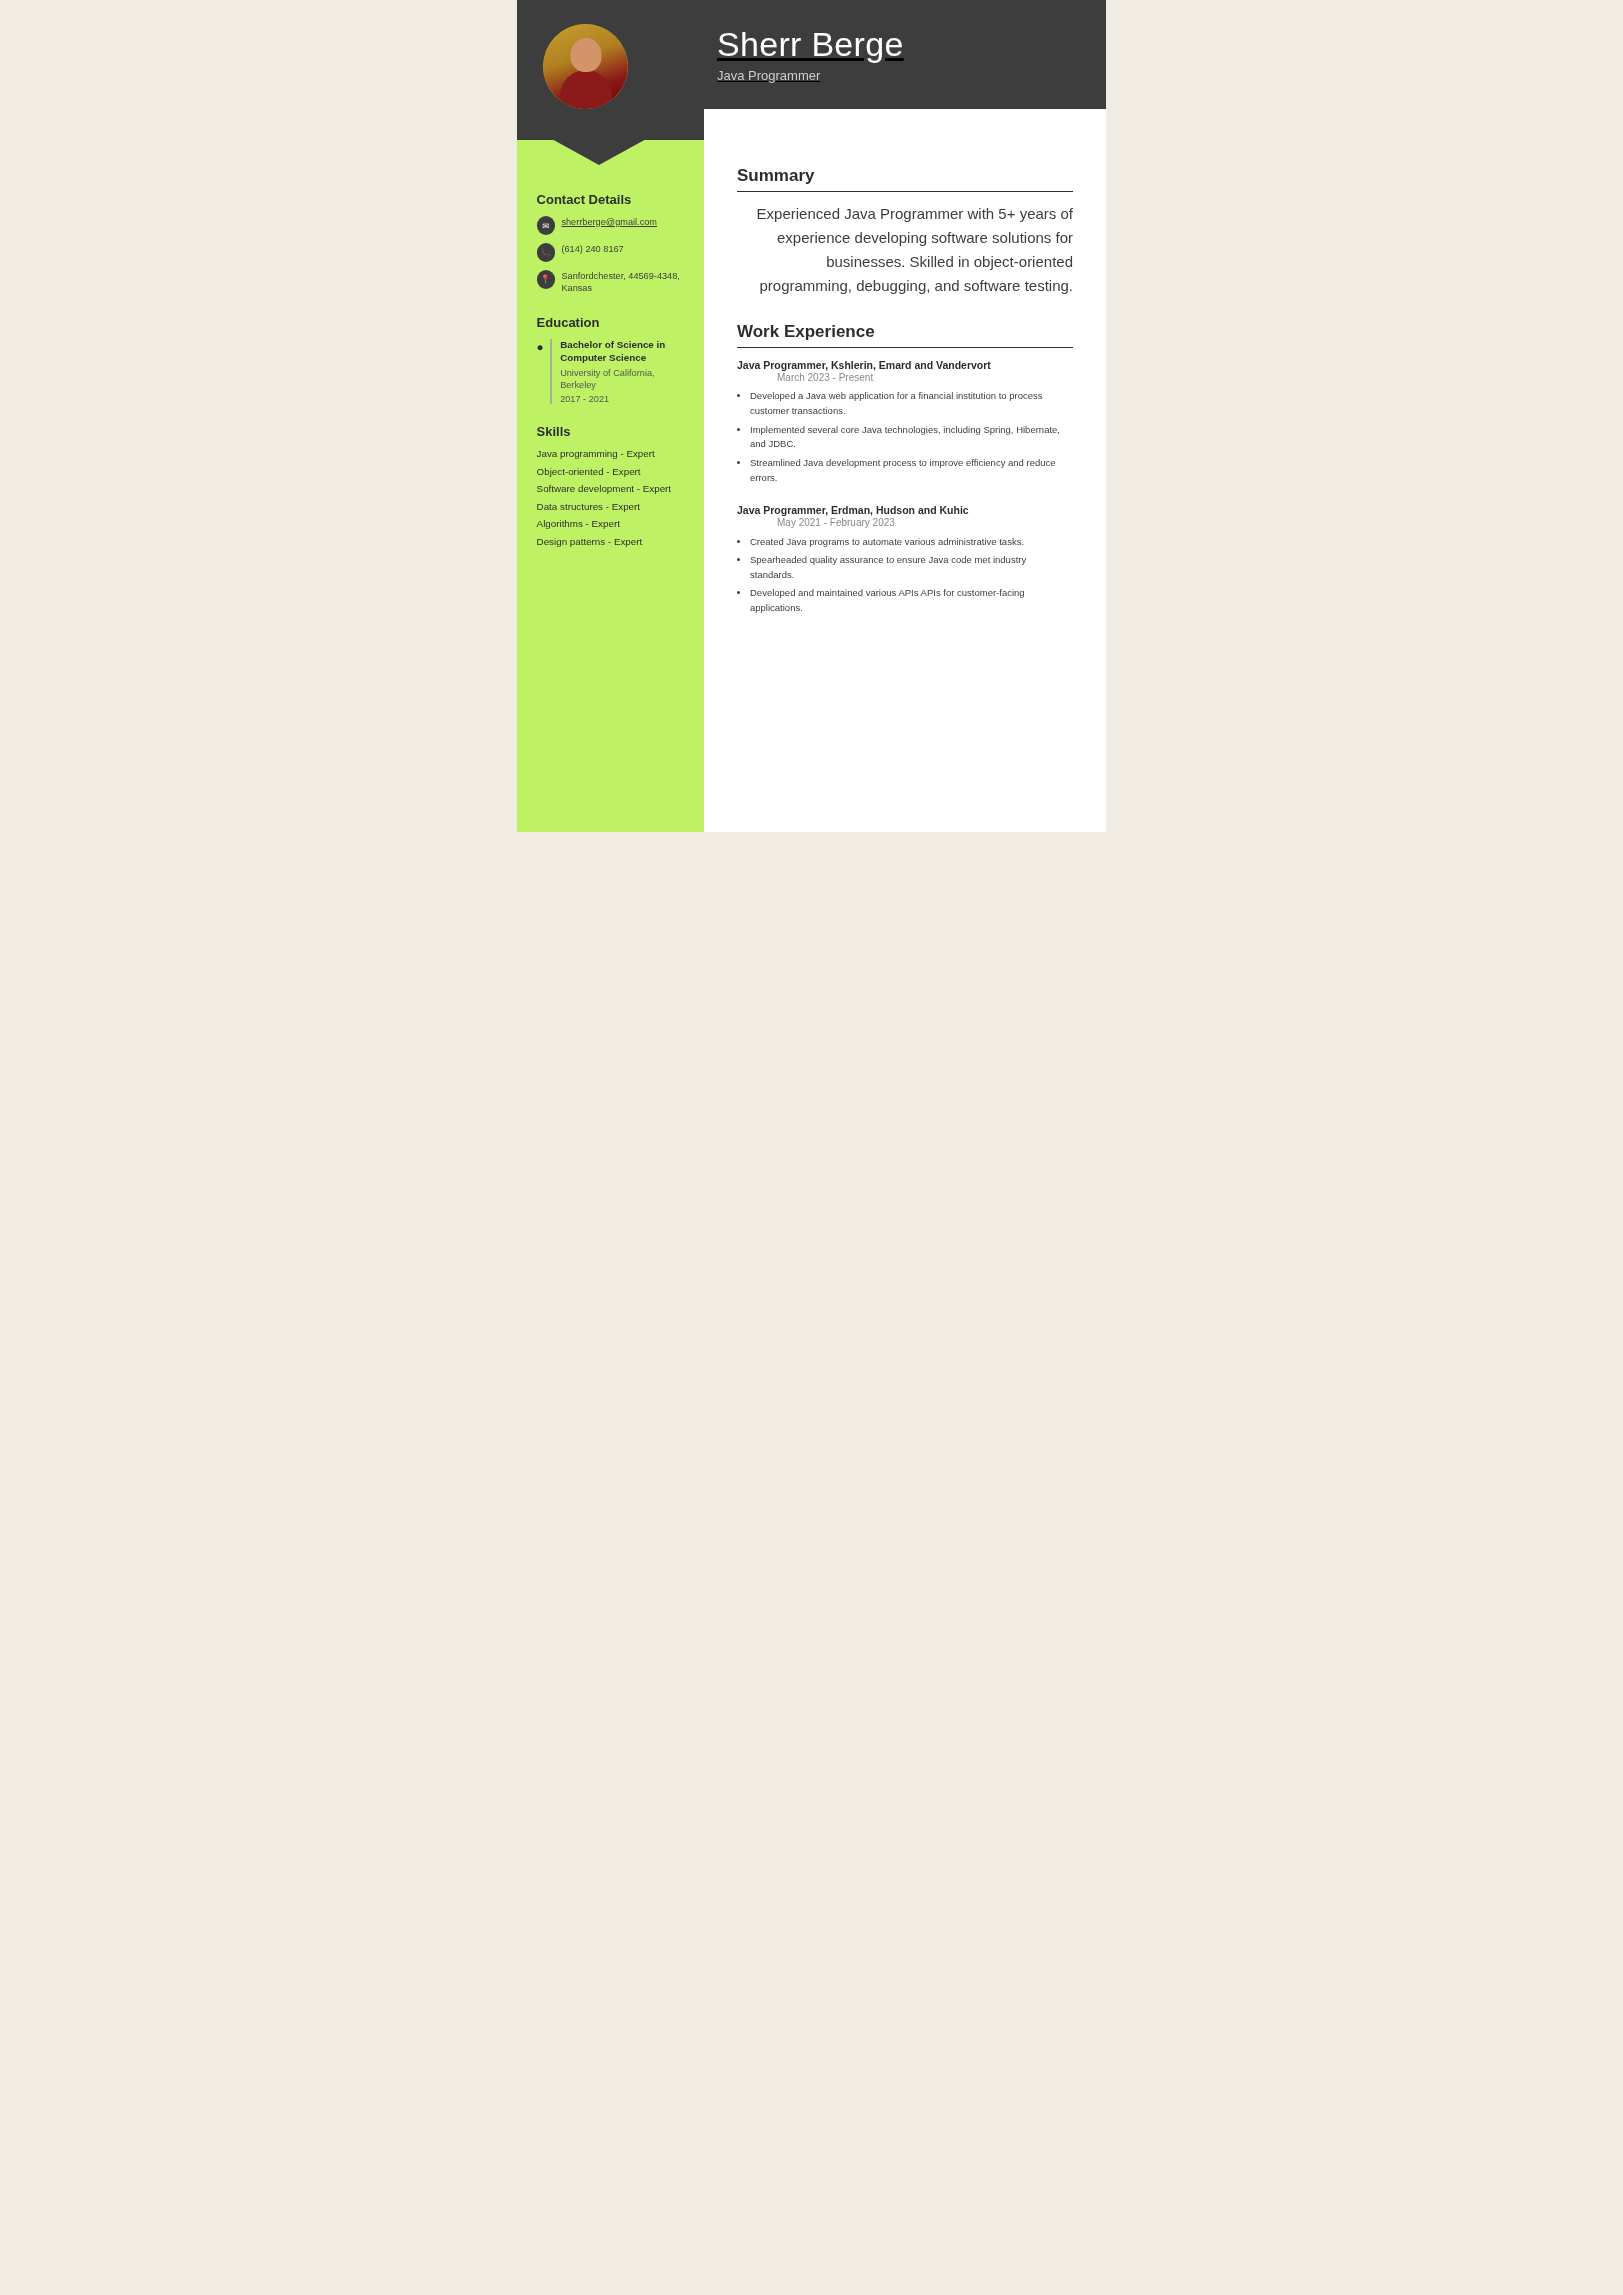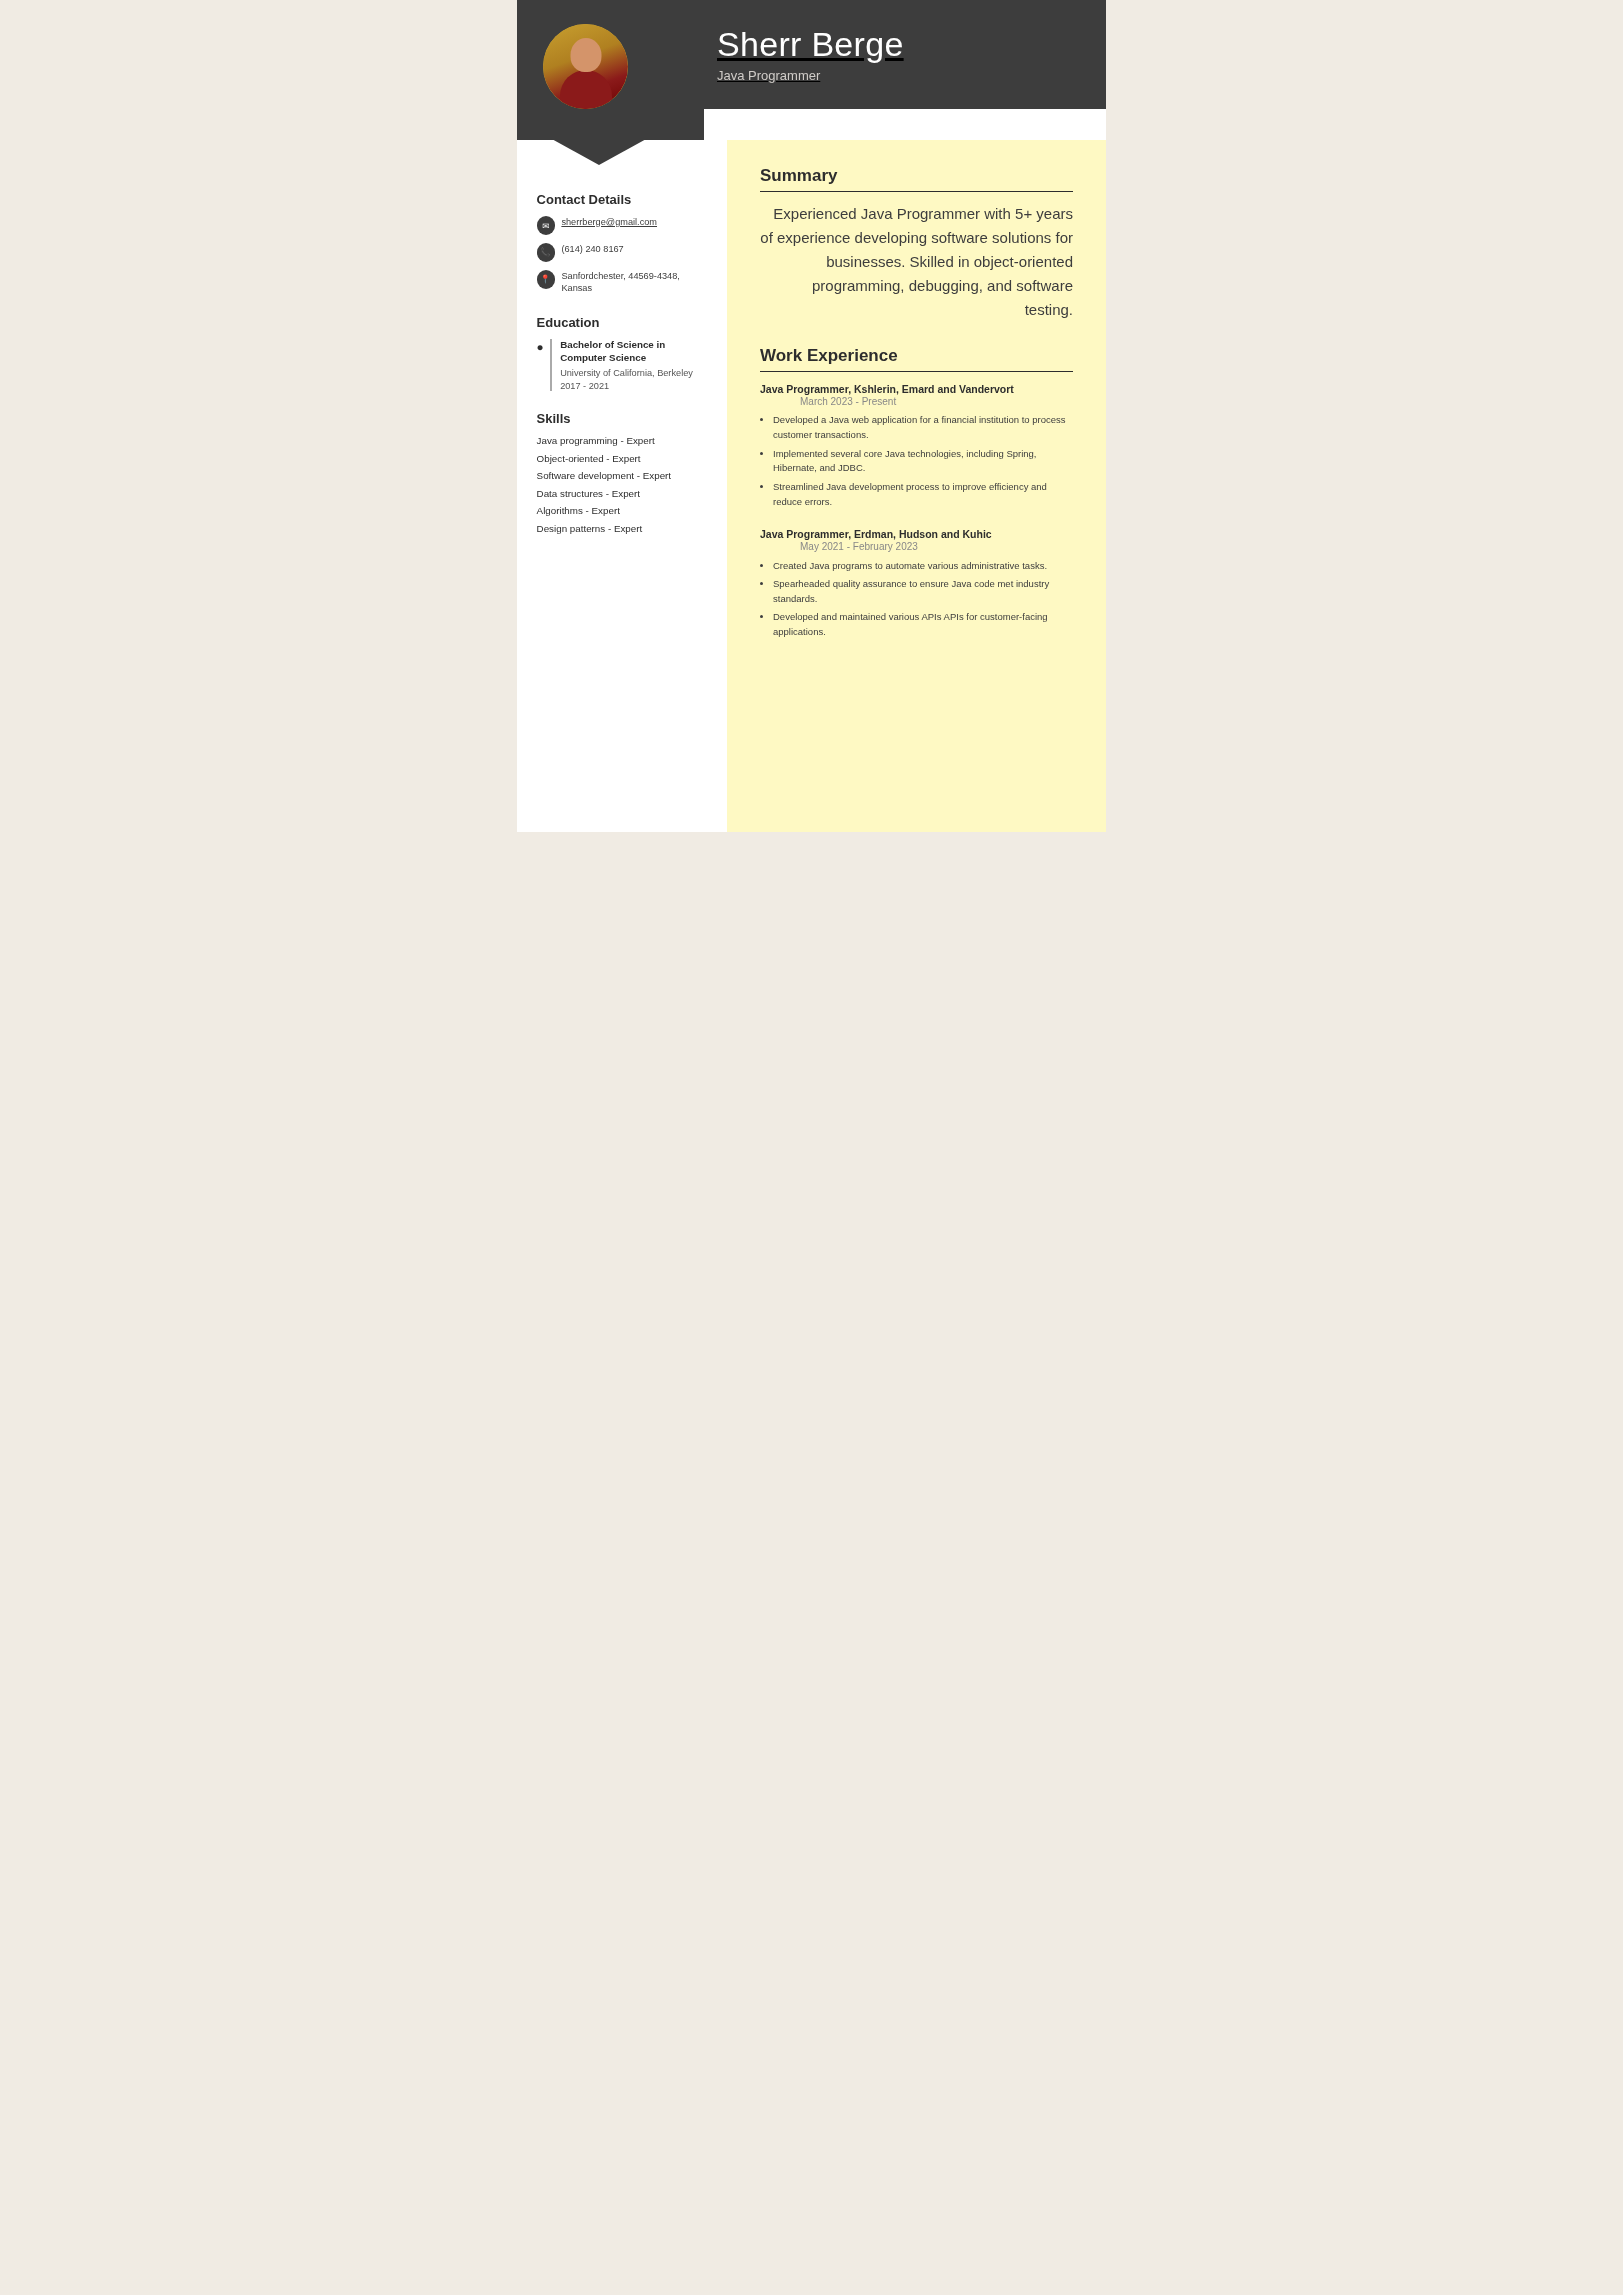--- a/index.html
+++ b/index.html
@@ -76,22 +76,22 @@
     }
 
     
     .main-content {
       display: flex;
       flex: 1;
     }
 
     
     .sidebar {
-      width: 210px;
-      background: #ffffff;
+      width: 187px;
+      background: #bef264;
       padding: 13px 19.6px 26px 19.6px;
       flex-shrink: 0;
       min-height: 655px;
     }
 
     .sidebar-section {
       margin-bottom: 19.6px;
     }
 
     .sidebar-section-title {
@@ -177,21 +177,21 @@
     
     .skill-item {
       font-size: 9.8px;
       color: #2d2d2d;
       margin-bottom: 6.5px;
     }
 
     
     .main-panel {
       flex: 1;
-      background: #fef9c3;
+      background: #ffffff;
       padding: 26px 33px;
     }
 
     .section {
       margin-bottom: 23.6px;
     }
 
     .section-title {
       font-size: 17px;
       font-weight: 700;

